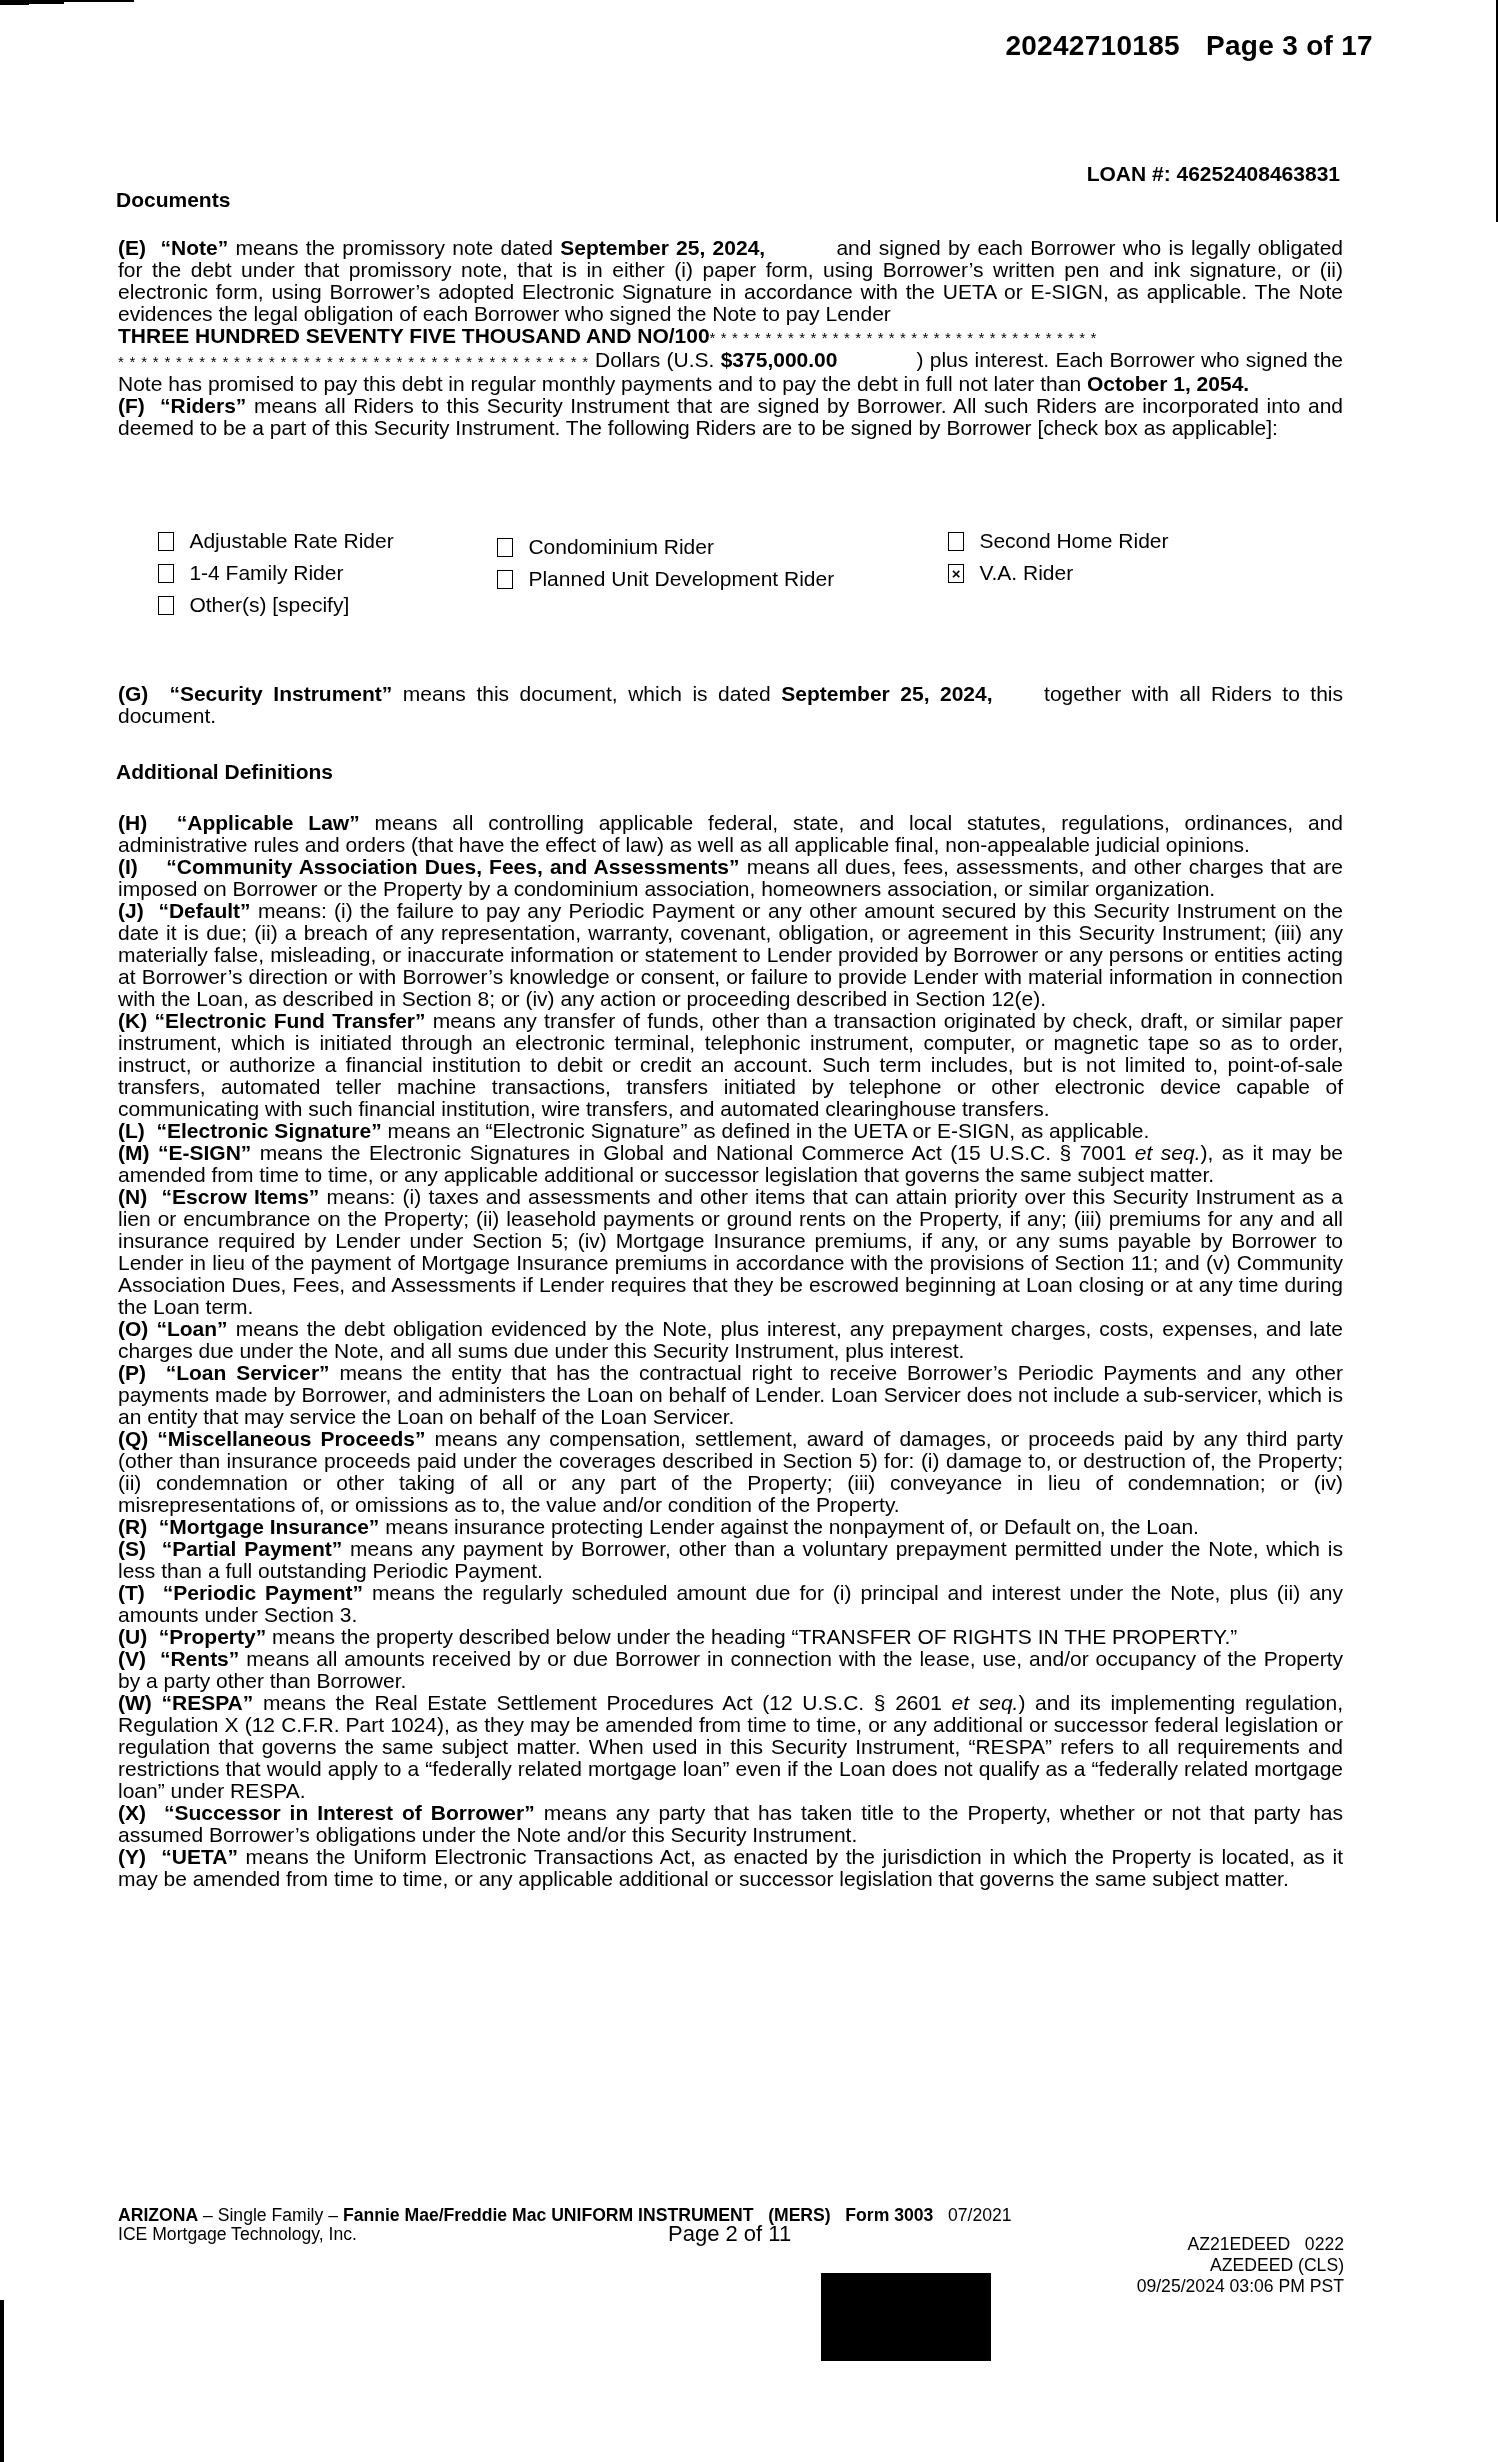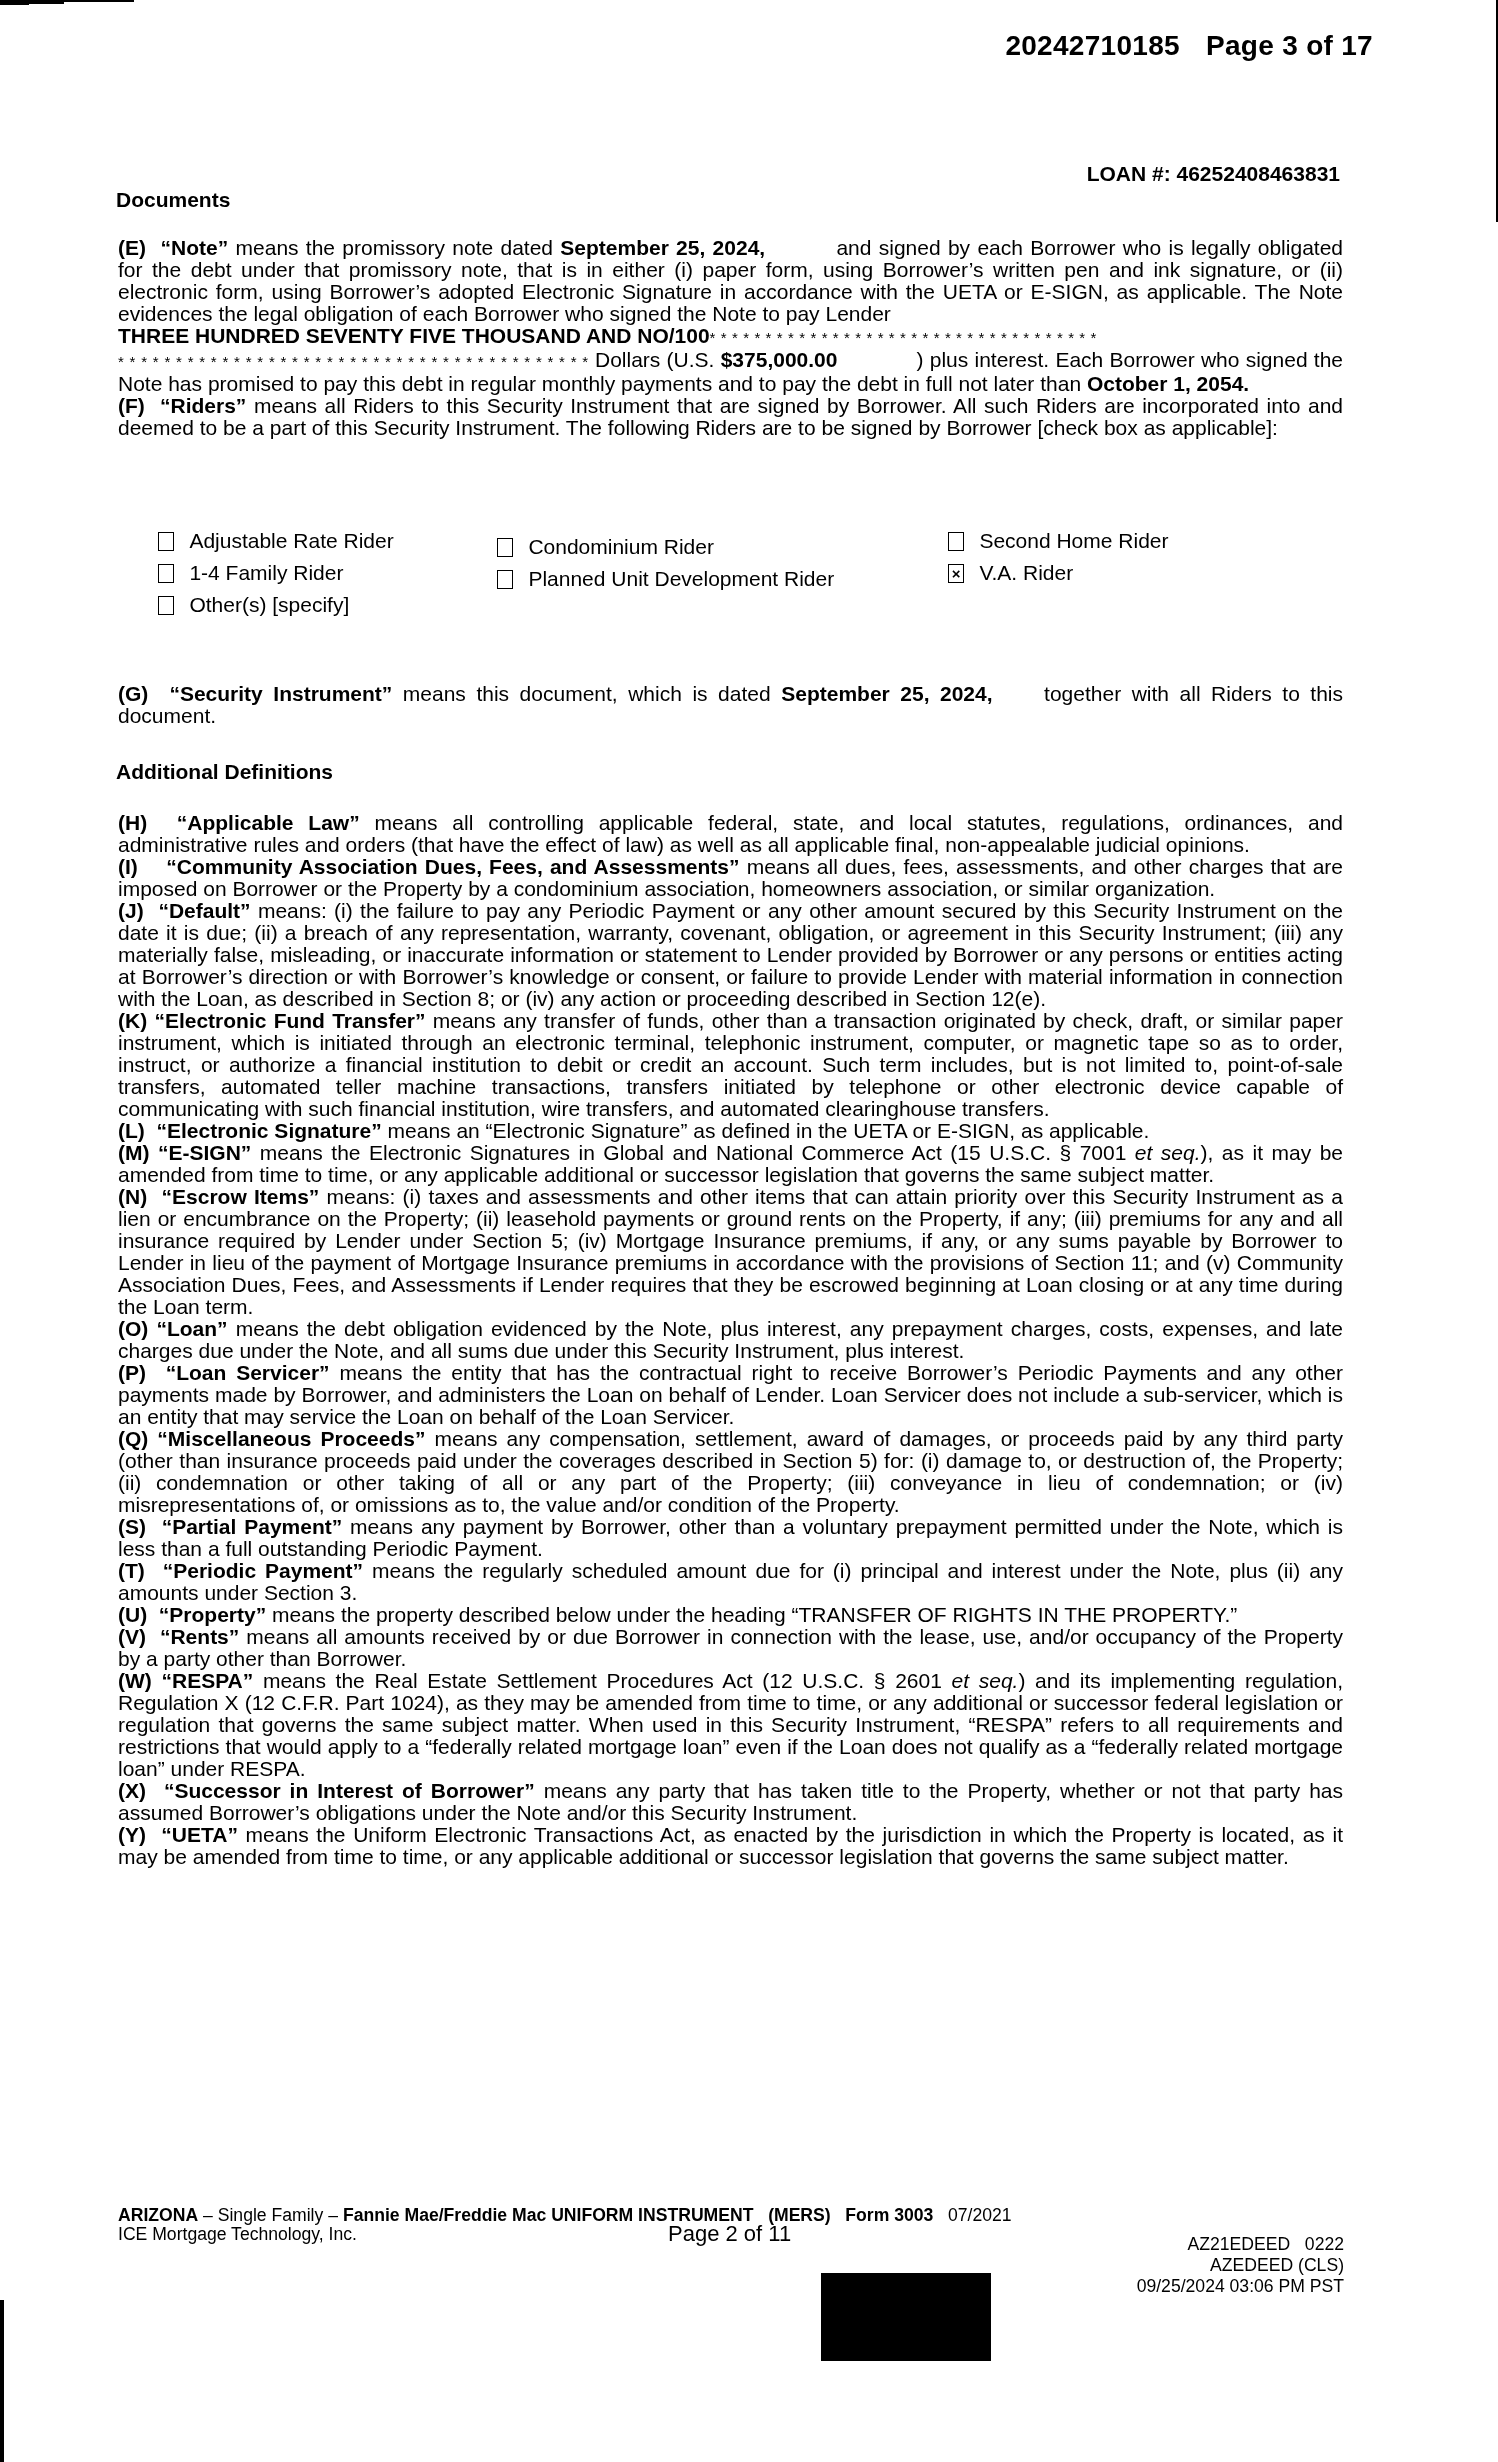--- a/index.html
+++ b/index.html
@@ -119,20 +119,21 @@
   <p><b>(H)</b>&nbsp;&nbsp;<b>“Applicable Law”</b><span> means all controlling applicable federal, state, and local statutes, regulations, ordinances, and administrative rules and orders (that have the effect of law) as well as all applicable final, non-appealable judicial opinions.</span></p>
   <p><b>(I)</b>&nbsp;&nbsp;&nbsp;&nbsp;<b>“Community Association Dues, Fees, and Assessments”</b><span> means all dues, fees, assessments, and other charges that are imposed on Borrower or the Property by a condominium association, homeowners association, or similar organization.</span></p>
   <p><b>(J)</b>&nbsp;&nbsp;<b>“Default”</b><span> means: (i) the failure to pay any Periodic Payment or any other amount secured by this Security Instrument on the date it is due; (ii) a breach of any representation, warranty, covenant, obligation, or agreement in this Security Instrument; (iii) any materially false, misleading, or inaccurate information or statement to Lender provided by Borrower or any persons or entities acting at Borrower’s direction or with Borrower’s knowledge or consent, or failure to provide Lender with material information in connection with the Loan, as described in Section 8; or (iv) any action or proceeding described in Section 12(e).</span></p>
   <p><b>(K)</b>&nbsp;<b>“Electronic Fund Transfer”</b><span> means any transfer of funds, other than a transaction originated by check, draft, or similar paper instrument, which is initiated through an electronic terminal, telephonic instrument, computer, or magnetic tape so as to order, instruct, or authorize a financial institution to debit or credit an account. Such term includes, but is not limited to, point-of-sale transfers, automated teller machine transactions, transfers initiated by telephone or other electronic device capable of communicating with such financial institution, wire transfers, and automated clearinghouse transfers.</span></p>
   <p><b>(L)</b>&nbsp;&nbsp;<b>“Electronic Signature”</b><span> means an “Electronic Signature” as defined in the UETA or E-SIGN, as applicable.</span></p>
   <p><b>(M)</b>&nbsp;<b>“E-SIGN”</b><span> means the Electronic Signatures in Global and National Commerce Act (15 U.S.C. § 7001 </span><i>et seq.</i><span>), as it may be amended from time to time, or any applicable additional or successor legislation that governs the same subject matter.</span></p>
   <p><b>(N)</b>&nbsp;&nbsp;<b>“Escrow Items”</b><span> means: (i) taxes and assessments and other items that can attain priority over this Security Instrument as a lien or encumbrance on the Property; (ii) leasehold payments or ground rents on the Property, if any; (iii) premiums for any and all insurance required by Lender under Section 5; (iv) Mortgage Insurance premiums, if any, or any sums payable by Borrower to Lender in lieu of the payment of Mortgage Insurance premiums in accordance with the provisions of Section 11; and (v) Community Association Dues, Fees, and Assessments if Lender requires that they be escrowed beginning at Loan closing or at any time during the Loan term.</span></p>
   <p><b>(O)</b>&nbsp;<b>“Loan”</b><span> means the debt obligation evidenced by the Note, plus interest, any prepayment charges, costs, expenses, and late charges due under the Note, and all sums due under this Security Instrument, plus interest.</span></p>
   <p><b>(P)</b>&nbsp;&nbsp;<b>“Loan Servicer”</b><span> means the entity that has the contractual right to receive Borrower’s Periodic Payments and any other payments made by Borrower, and administers the Loan on behalf of Lender. Loan Servicer does not include a sub-servicer, which is an entity that may service the Loan on behalf of the Loan Servicer.</span></p>
   <p><b>(Q)</b>&nbsp;<b>“Miscellaneous Proceeds”</b><span> means any compensation, settlement, award of damages, or proceeds paid by any third party (other than insurance proceeds paid under the coverages described in Section 5) for: (i) damage to, or destruction of, the Property; (ii) condemnation or other taking of all or any part of the Property; (iii) conveyance in lieu of condemnation; or (iv) misrepresentations of, or omissions as to, the value and/or condition of the Property.</span></p>
+  <p><b>(R)</b>&nbsp;&nbsp;<b>“Mortgage Insurance”</b><span> means insurance protecting Lender against the nonpayment of, or Default on, the Loan.</span></p>
   <p><b>(S)</b>&nbsp;&nbsp;<b>“Partial Payment”</b><span> means any payment by Borrower, other than a voluntary prepayment permitted under the Note, which is less than a full outstanding Periodic Payment.</span></p>
   <p><b>(T)</b>&nbsp;&nbsp;<b>“Periodic Payment”</b><span> means the regularly scheduled amount due for (i) principal and interest under the Note, plus (ii) any amounts under Section 3.</span></p>
   <p><b>(U)</b>&nbsp;&nbsp;<b>“Property”</b><span> means the property described below under the heading “TRANSFER OF RIGHTS IN THE PROPERTY.”</span></p>
   <p><b>(V)</b>&nbsp;&nbsp;<b>“Rents”</b><span> means all amounts received by or due Borrower in connection with the lease, use, and/or occupancy of the Property by a party other than Borrower.</span></p>
   <p><b>(W)</b>&nbsp;<b>“RESPA”</b><span> means the Real Estate Settlement Procedures Act (12 U.S.C. § 2601 </span><i>et seq.</i><span>) and its implementing regulation, Regulation X (12 C.F.R. Part 1024), as they may be amended from time to time, or any additional or successor federal legislation or regulation that governs the same subject matter. When used in this Security Instrument, “RESPA” refers to all requirements and restrictions that would apply to a “federally related mortgage loan” even if the Loan does not qualify as a “federally related mortgage loan” under RESPA.</span></p>
   <p><b>(X)</b>&nbsp;&nbsp;<b>“Successor in Interest of Borrower”</b><span> means any party that has taken title to the Property, whether or not that party has assumed Borrower’s obligations under the Note and/or this Security Instrument.</span></p>
   <p><b>(Y)</b>&nbsp;&nbsp;<b>“UETA”</b><span> means the Uniform Electronic Transactions Act, as enacted by the jurisdiction in which the Property is located, as it may be amended from time to time, or any applicable additional or successor legislation that governs the same subject matter.</span></p>
 </div>
 
 <div class="footer-left">

